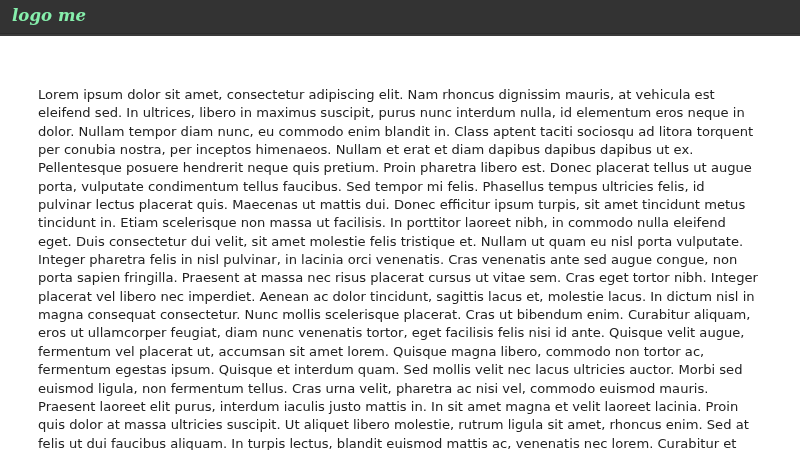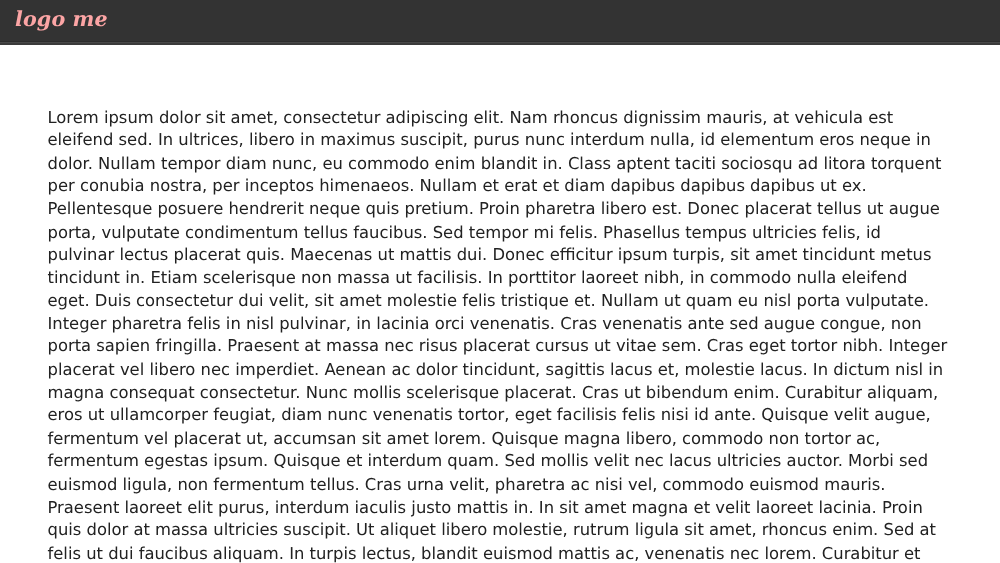--- a/index.html
+++ b/index.html
@@ -26,21 +26,21 @@
     display: flex;
     align-items: center;
     padding: 0 0 0 12px;
   }
   .navbar-inner {
     display: flex;
     align-items: center;
     width: 100%;
   }
   .brand {
-    color: #fca5a5;
+    color: #86efac;
     font-family: "DejaVu Serif", "Liberation Serif", serif;
     font-style: italic;
     font-weight: bold;
     font-size: 16.5px;
     line-height: 1;
     letter-spacing: 0.1px;
     text-decoration: none;
     white-space: nowrap;
     display: inline-block;
   }

